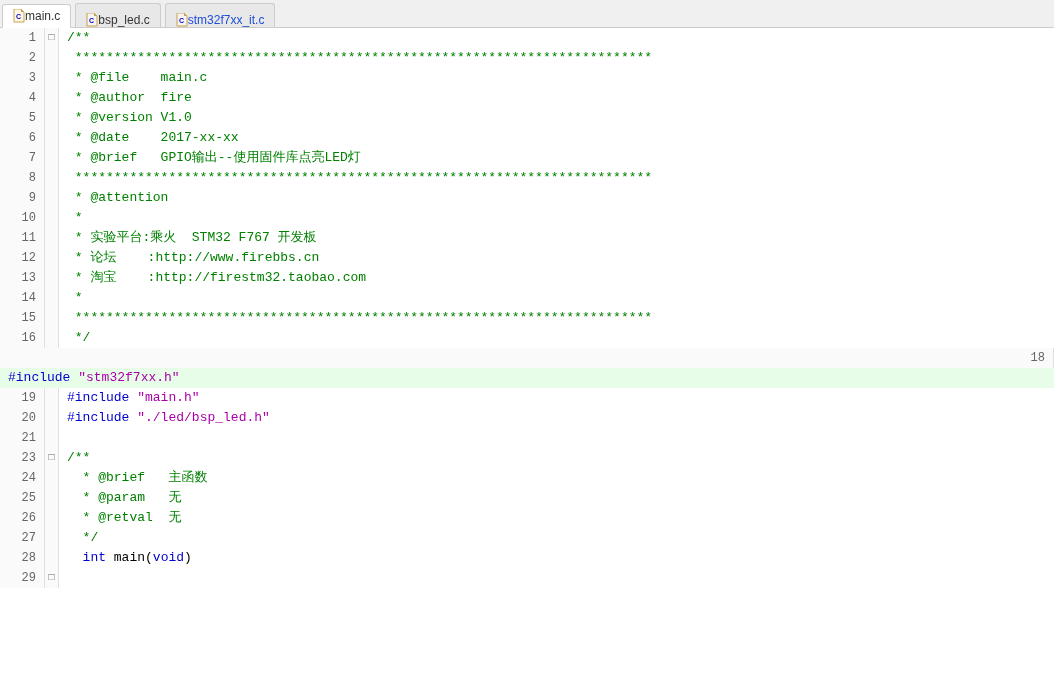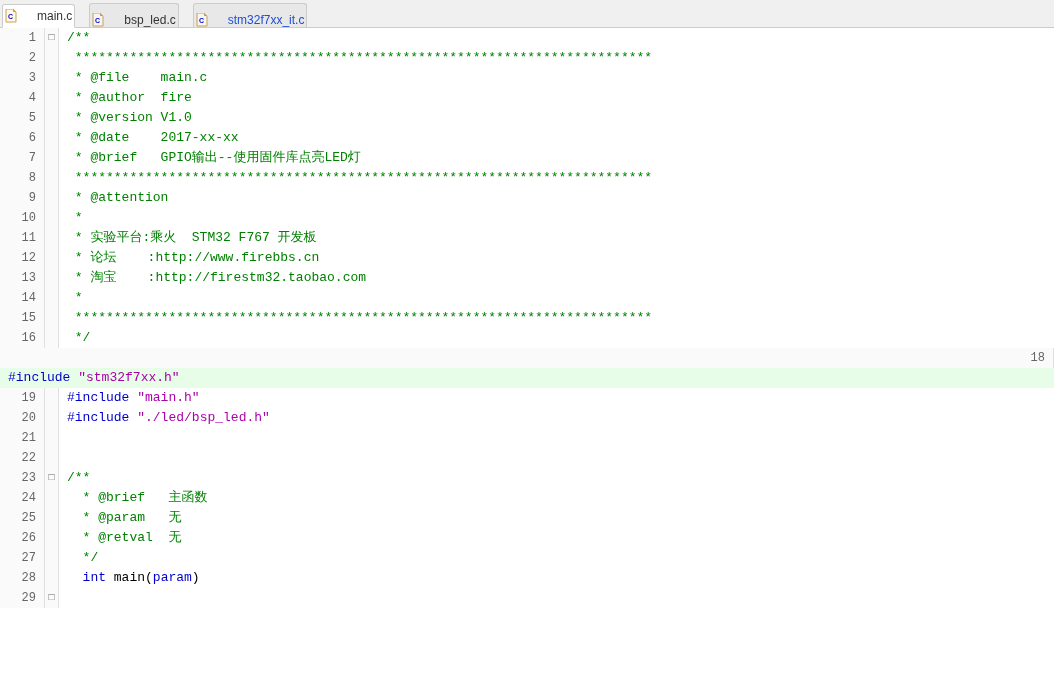--- a/index.html
+++ b/index.html
@@ -18,29 +18,29 @@
       height: 28px;
       padding-left: 2px;
       border-bottom: 1px solid #ccc;
       position: relative;
     }
 
     .tab {
       display: flex;
       align-items: center;
       height: 24px;
-      padding: 0 2px;
+      padding: 0 10px;
       border: 1px solid #ccc;
       border-bottom: none;
-      margin-right: 14px;
+      margin-right: 4px;
       font-size: 12px;
       font-family: Arial, sans-serif;
       cursor: pointer;
       border-radius: 3px 3px 0 0;
-      gap: 20px;
+      gap: 0;
     }
 
     .tab.active {
       background: #fff;
       border-bottom: 1px solid #fff;
       margin-bottom: -1px;
       z-index: 1;
     }
 
     .tab.inactive {
@@ -236,25 +236,20 @@
       <div class="line-num">20</div>
       <div class="line-fold"></div>
       <div class="line-content"><span class="c-blue">#include </span><span class="c-magenta">"./led/bsp_led.h"</span></div>
     </div>
     <div class="code-line">
       <div class="line-num">21</div>
       <div class="line-fold"></div>
       <div class="line-content"><span class=""></span></div>
     </div>
     <div class="code-line">
-      <div class="line-num">22</div>
-      <div class="line-fold"></div>
-      <div class="line-content"><span class=""></span></div>
-    </div>
-    <div class="code-line">
       <div class="line-num">23</div>
       <div class="line-fold">□</div>
       <div class="line-content"><span class="c-comment">/**</span></div>
     </div>
     <div class="code-line">
       <div class="line-num">24</div>
       <div class="line-fold"></div>
       <div class="line-content"><span class="c-comment">  * @brief   主函数</span></div>
     </div>
     <div class="code-line">
@@ -268,20 +263,20 @@
       <div class="line-content"><span class="c-comment">  * @retval  无</span></div>
     </div>
     <div class="code-line">
       <div class="line-num">27</div>
       <div class="line-fold"></div>
       <div class="line-content"><span class="c-comment">  */</span></div>
     </div>
     <div class="code-line">
       <div class="line-num">28</div>
       <div class="line-fold"></div>
-      <div class="line-content"><span class="c-keyword">  int </span><span class="c-normal">main(</span><span class="c-keyword">param</span><span class="c-normal">)</span></div>
+      <div class="line-content"><span class="c-keyword">  int </span><span class="c-normal">main(</span><span class="c-keyword">void</span><span class="c-normal">)</span></div>
     </div>
     <div class="code-line">
       <div class="line-num">29</div>
       <div class="line-fold">□</div>
       <div class="line-content"><span class=""></span></div>
     </div>
   </div>
 
 </body></html>

